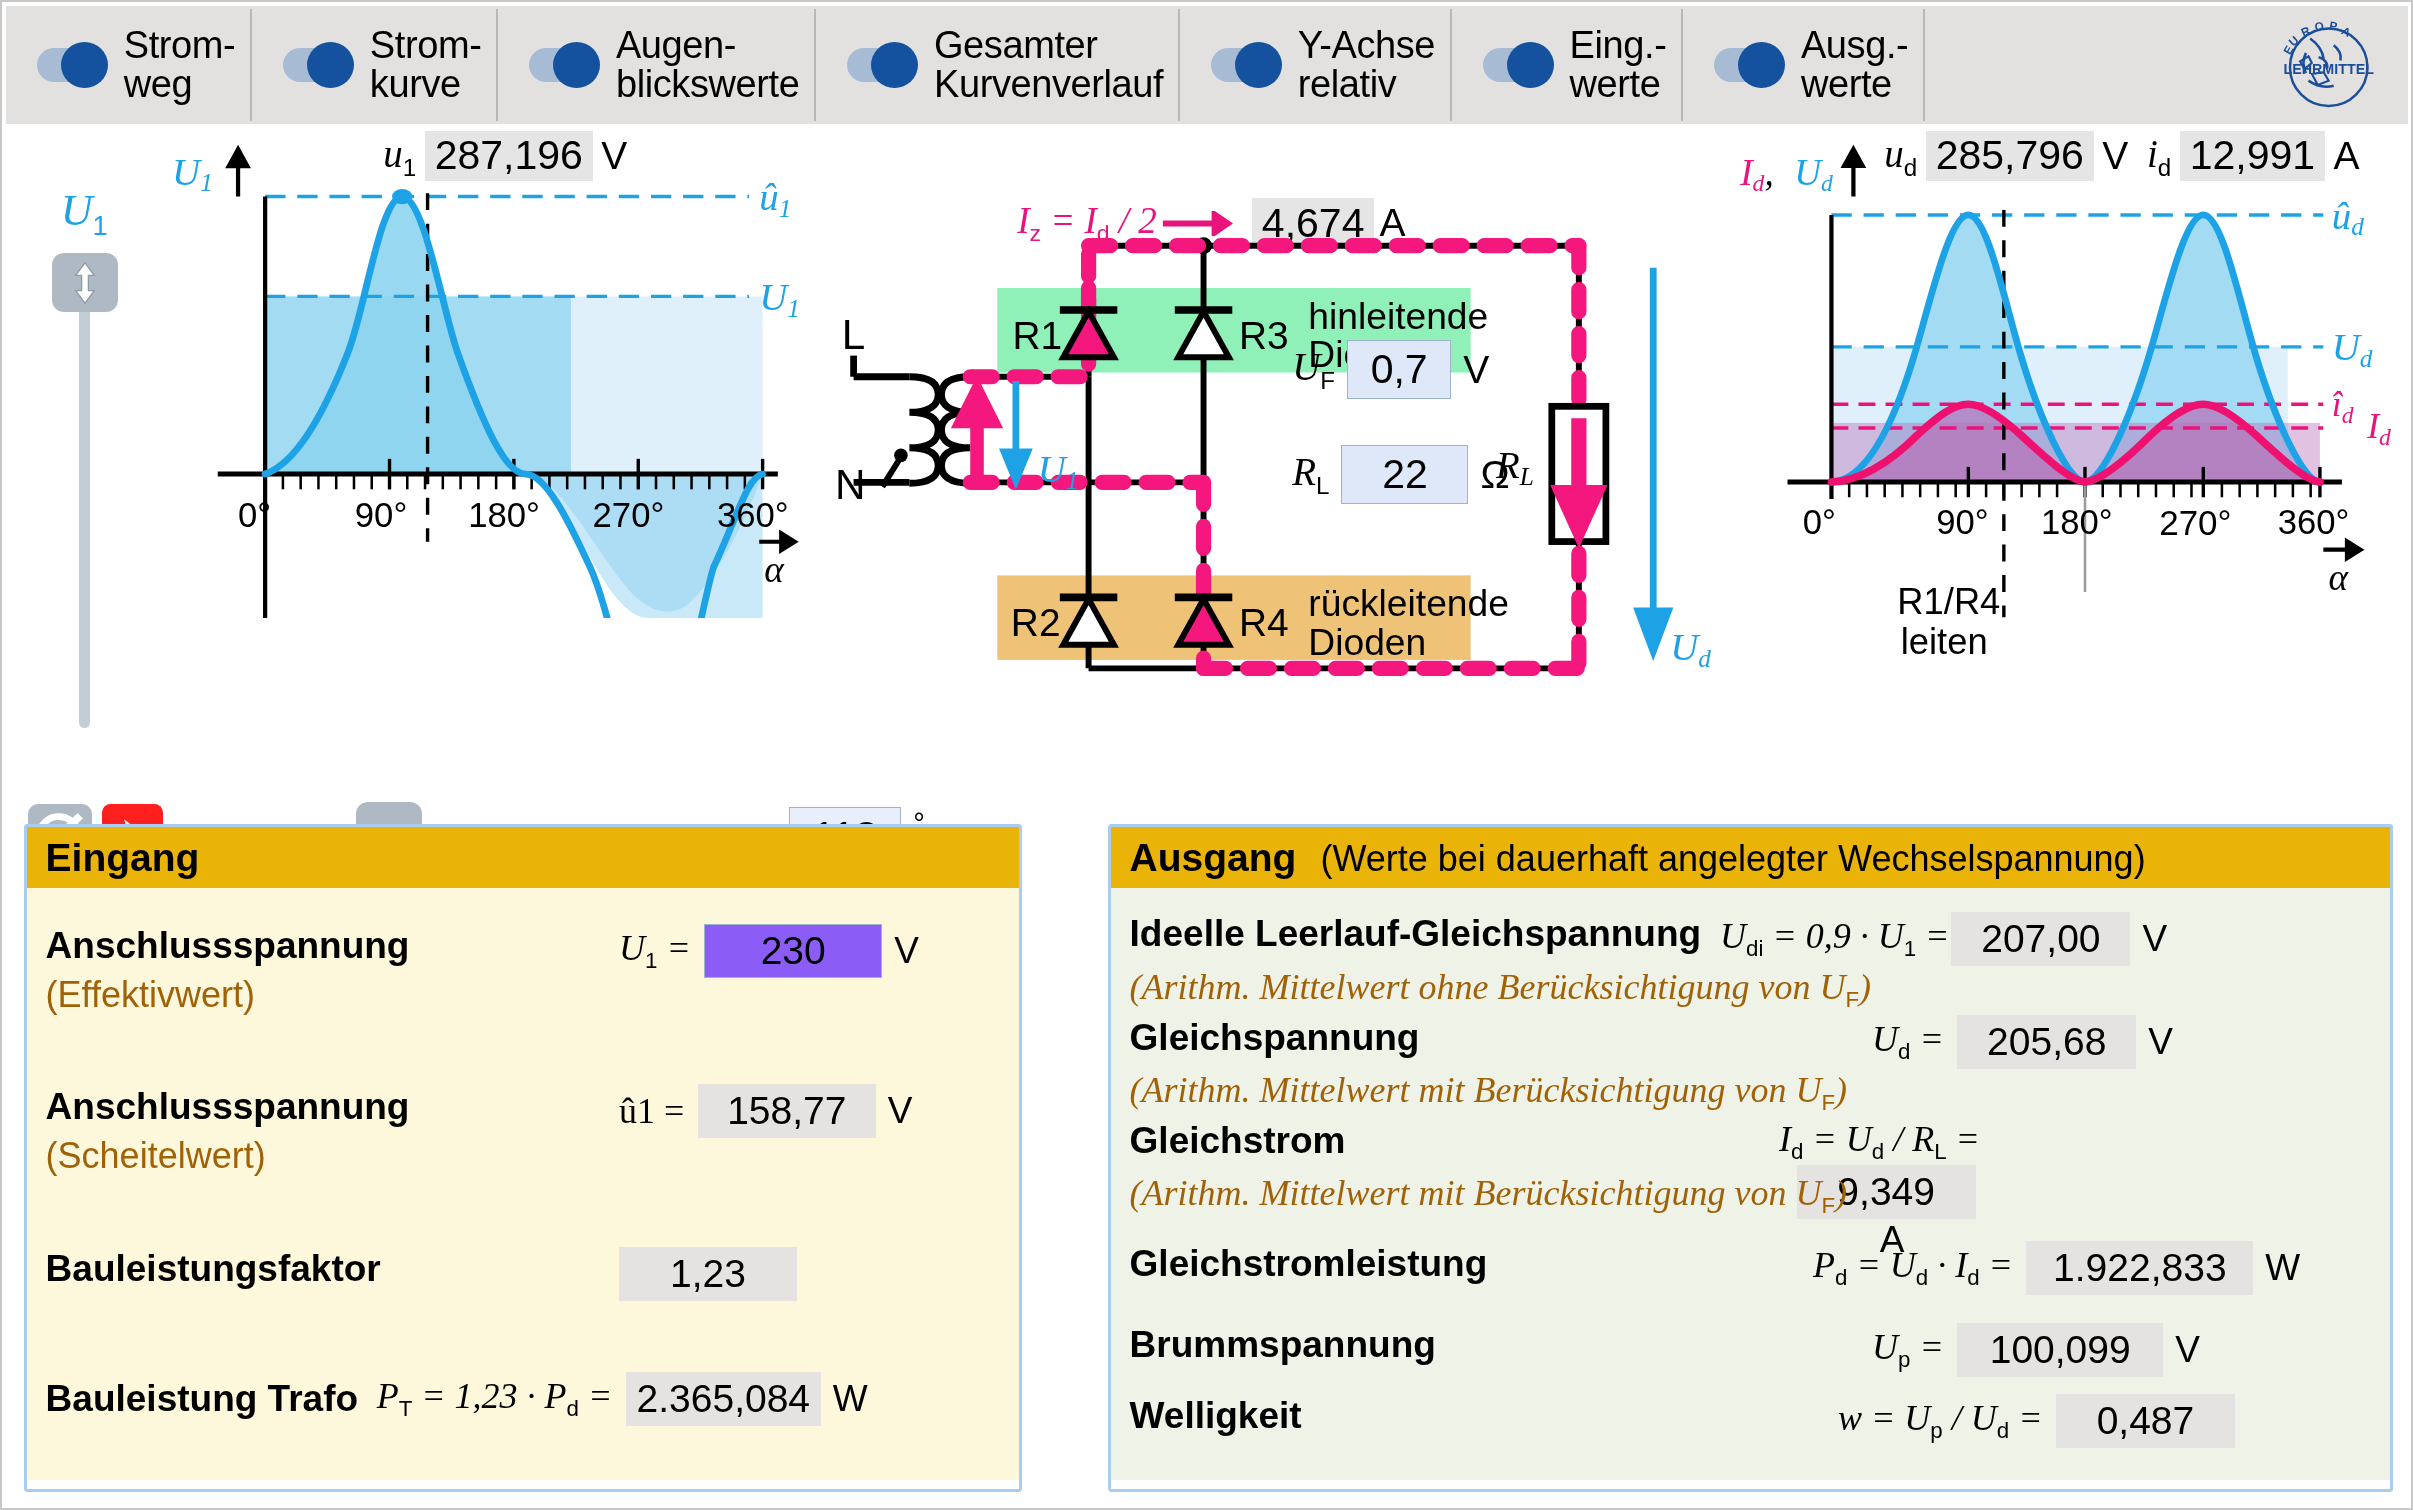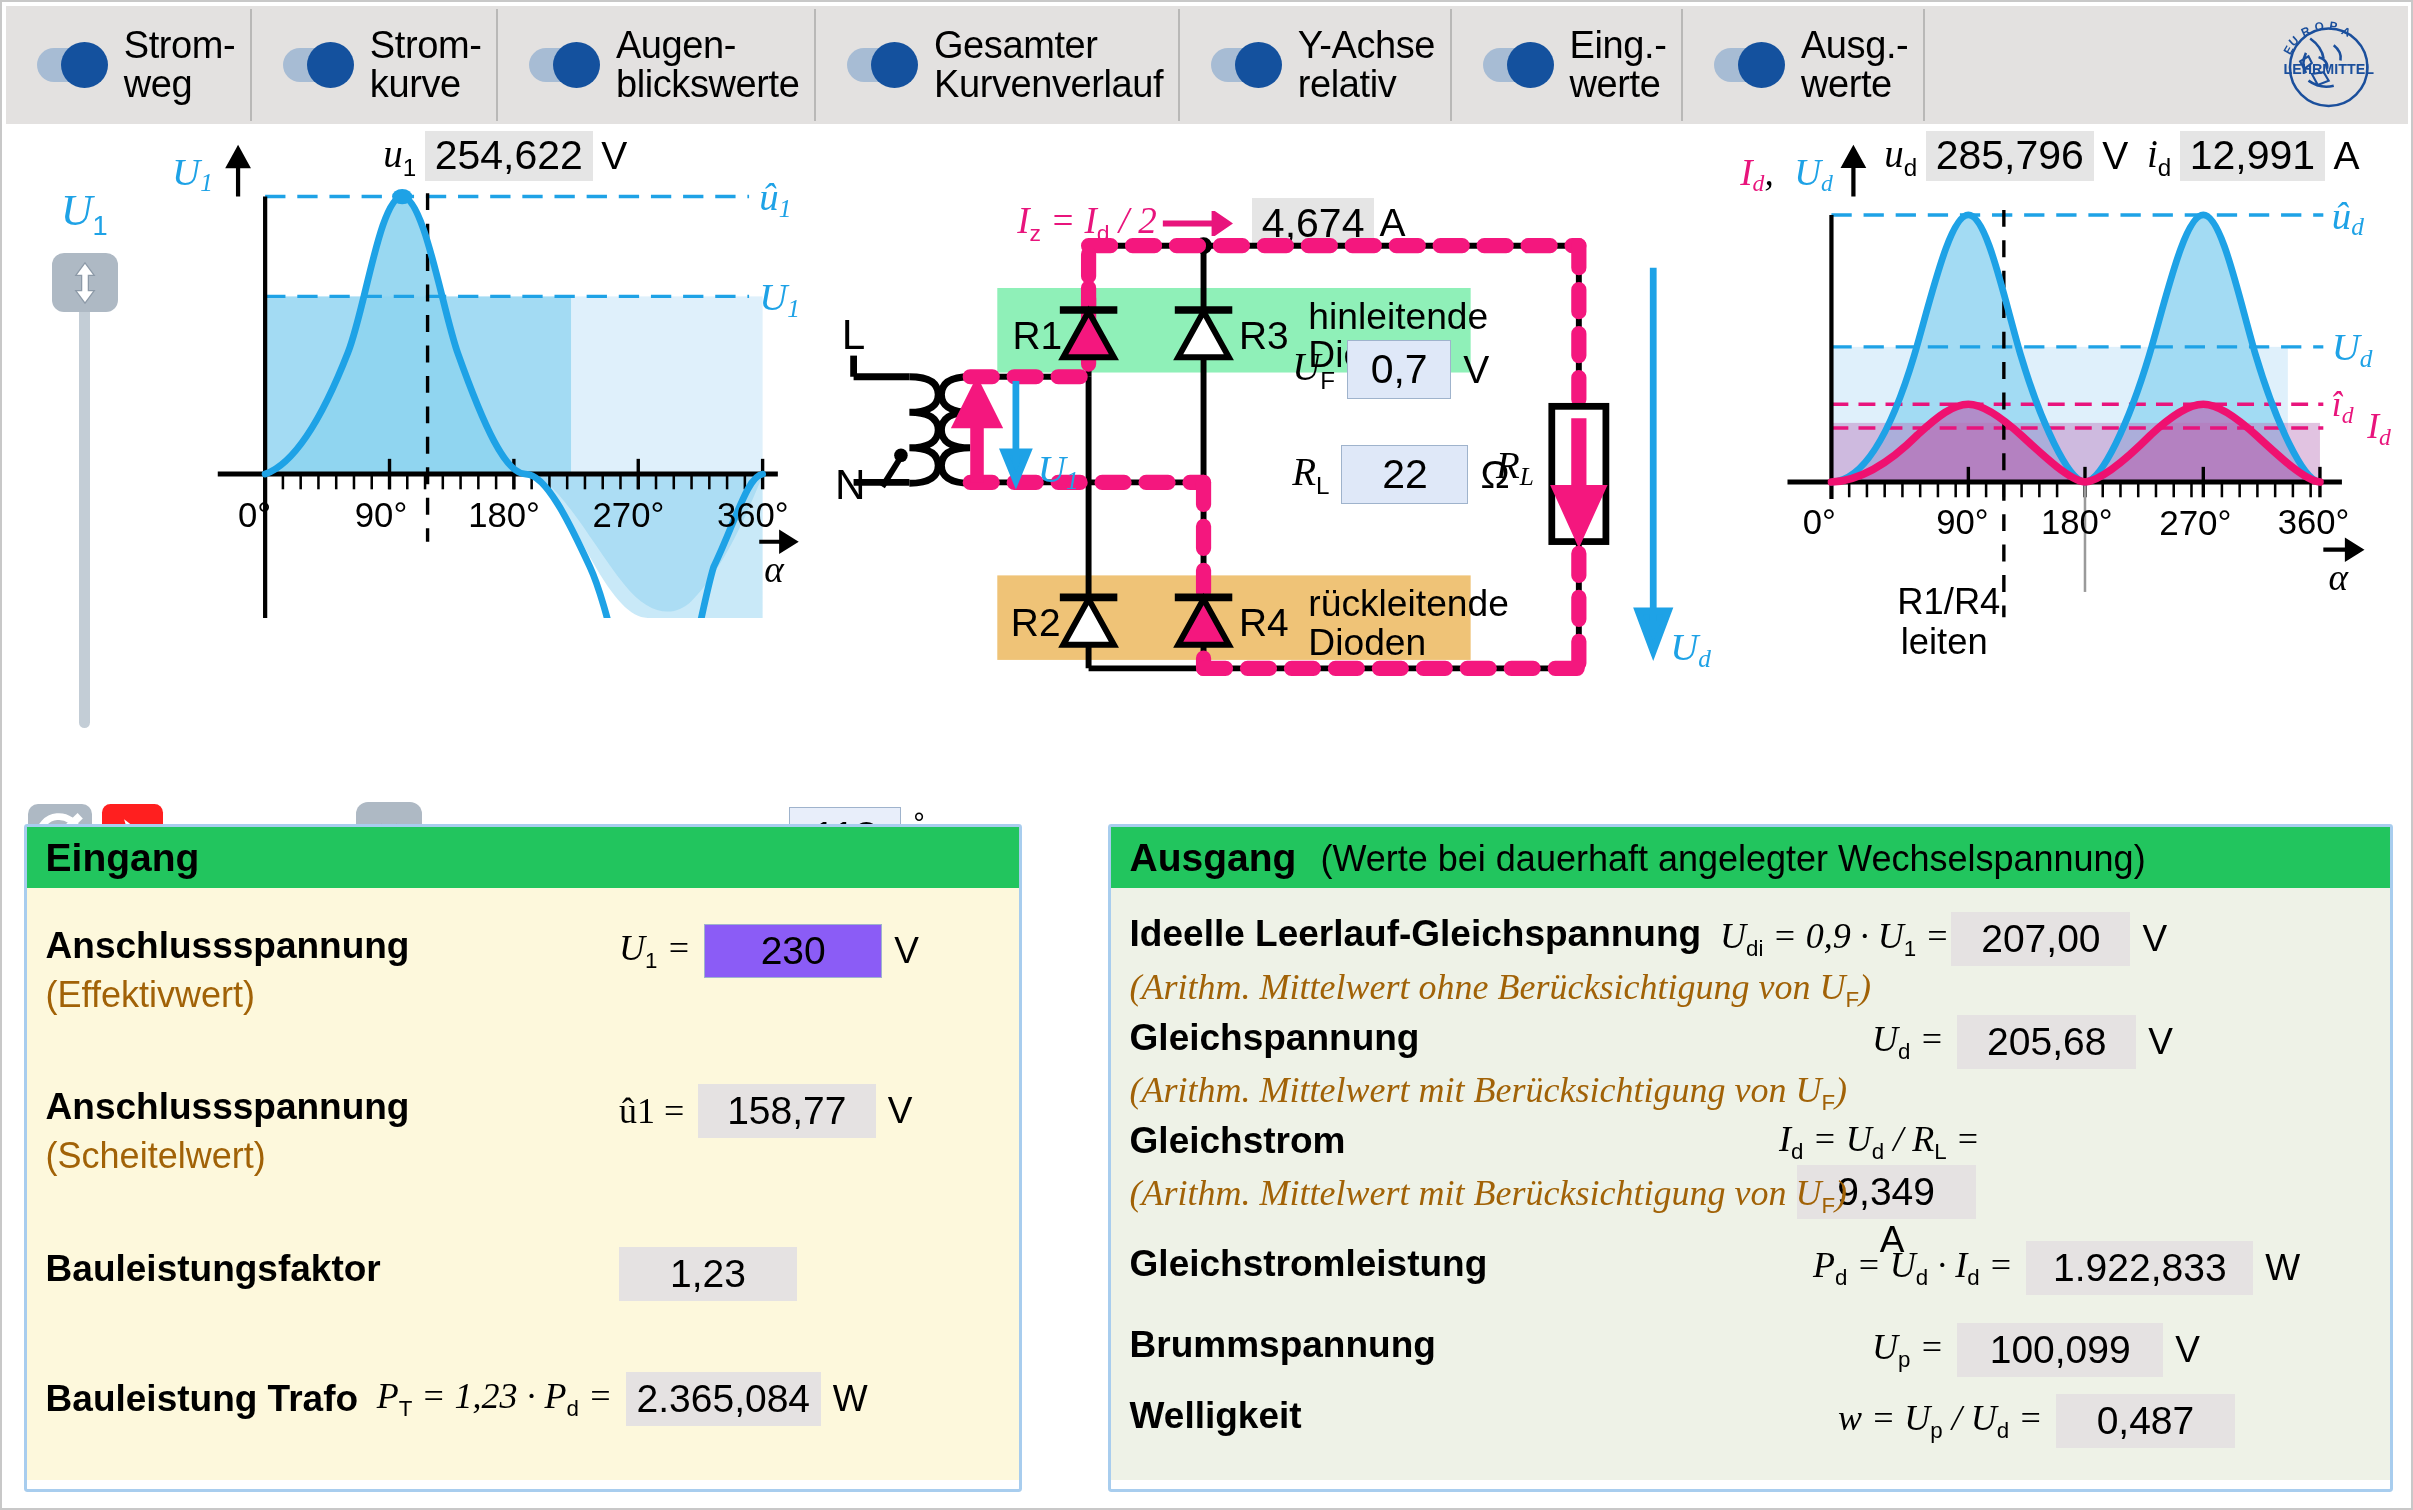--- a/index.html
+++ b/index.html
@@ -101,21 +101,21 @@
     position:absolute; left: 761px; top: 12px; width: 112px; height: 59px;
     background:#e8eefa; border: 1.7px solid #9fb3cc;
     display:flex; align-items:center; justify-content:center;
     font-size: 41px; color:#000;
   }
   #angle-unit { position:absolute; left: 885px; top: 12px; font-size: 29px; }
 
   
   .panel { position:absolute; border: 3.4px solid #a8cdee; border-radius: 3.4px; }
   .panel-head {
-    background:#22c55e; padding: 8.5px 18.6px;
+    background:#eab308; padding: 8.5px 18.6px;
     font-size: 39px; font-weight: bold; color:#000;
     display:flex; align-items: baseline; gap: 24px;
   }
   .panel-head .sub { font-weight: normal; font-size: 36px; }
   .panel-body { padding: 13.5px 18.6px 13.5px 18.6px; position: relative; }
 
   #panel-in  { left: 22px;  top: 822px; width: 998px; height: 668px; }
   #panel-in .panel-body { background:#fdf8dc; height: 592px; }
   #panel-out { left: 1106px; top: 822px; width: 1285px; height: 668px; }
   #panel-out .panel-body { background:#eef2e7; height: 592px; }
@@ -324,21 +324,21 @@
         <text x="503" y="452" font-family="Liberation Sans, sans-serif" font-size="41" fill="#000">270°</text>
         <text x="650" y="452" font-family="Liberation Sans, sans-serif" font-size="41" fill="#000">360°</text>
 
         <path d="M700 470 L742 470 M742 470 L726 460 L726 480 Z" stroke="#000" stroke-width="5" fill="#000"></path>
         <text x="706" y="518" font-family="Liberation Serif, serif" font-size="44" font-style="italic" fill="#000">α</text>
       </svg>
 
       
       <div style="position:absolute; left:216px; top:-13.5px; display:flex; align-items:center; gap:8.5px;">
         <span class="sym"><i class="it"><i class="it">u</i><sub>1</sub></i></span>
-        <span class="readout">254,622</span>
+        <span class="readout">287,196</span>
         <span class="unit">V</span>
       </div>
     </div>
 
     <div id="circuit" style="position:absolute; left:829px; top:0px; width:896px; height:677px;">
 
       <div style="position:absolute; left:182px; top:71px; display:flex; align-items:center; gap:5px;">
         <span style="color:#e8147c; font-size:37px; font-family:'Liberation Serif',serif; font-style:italic;"><i class="it">I<sub>z</sub> = I<sub>d</sub> / 2</i></span>
         <svg width="85" height="25" viewBox="0 0 100 30">
           <path d="M0 15 L78 15 M78 15 L62 4 L62 26 Z" stroke="#e8147c" stroke-width="7" fill="#e8147c"></path>

